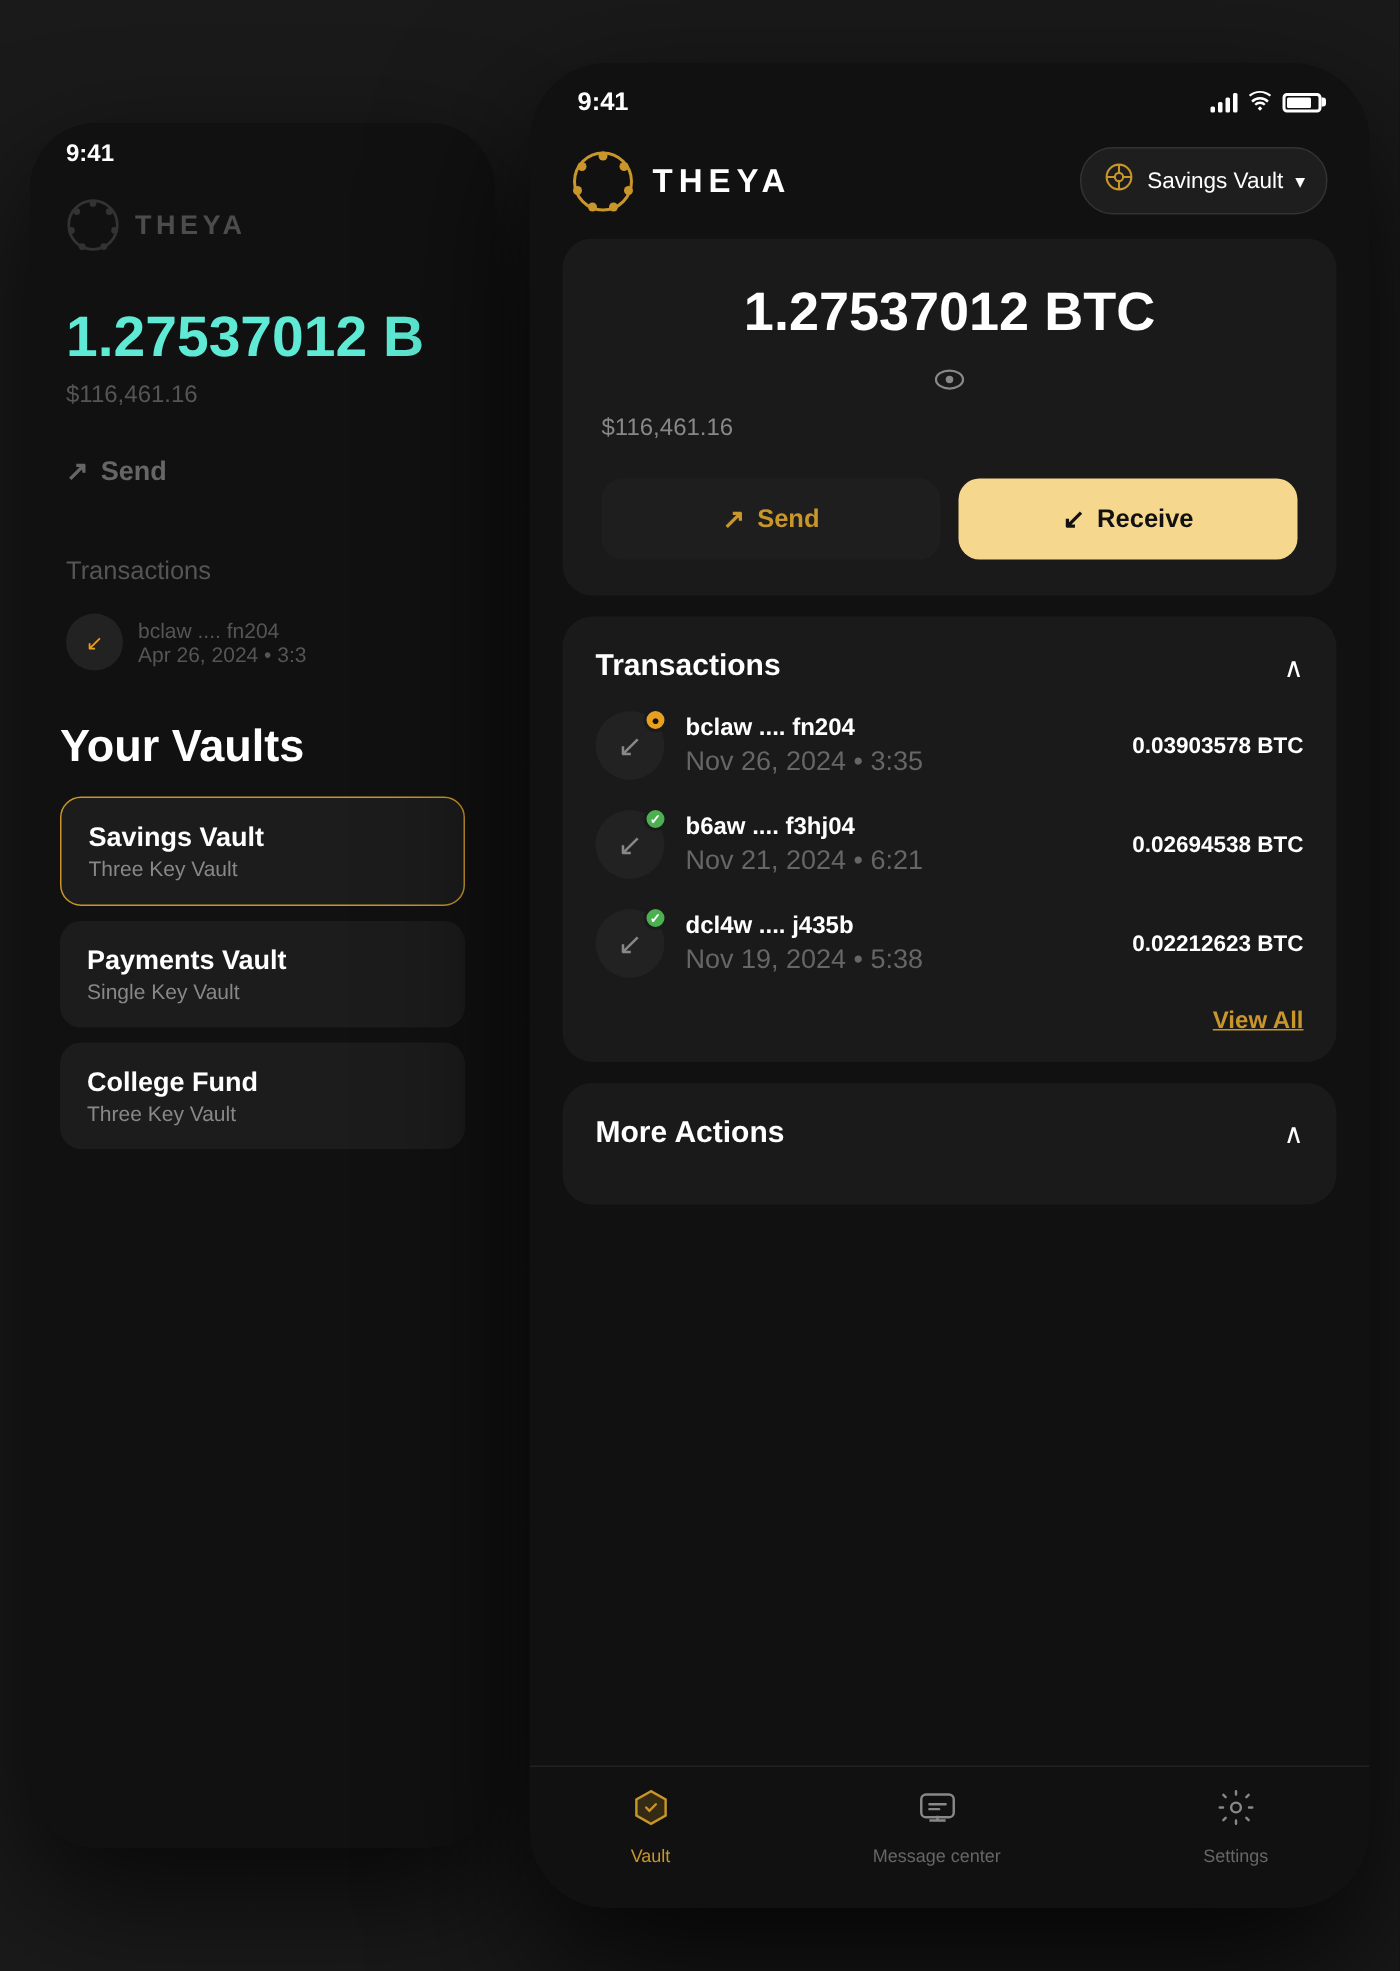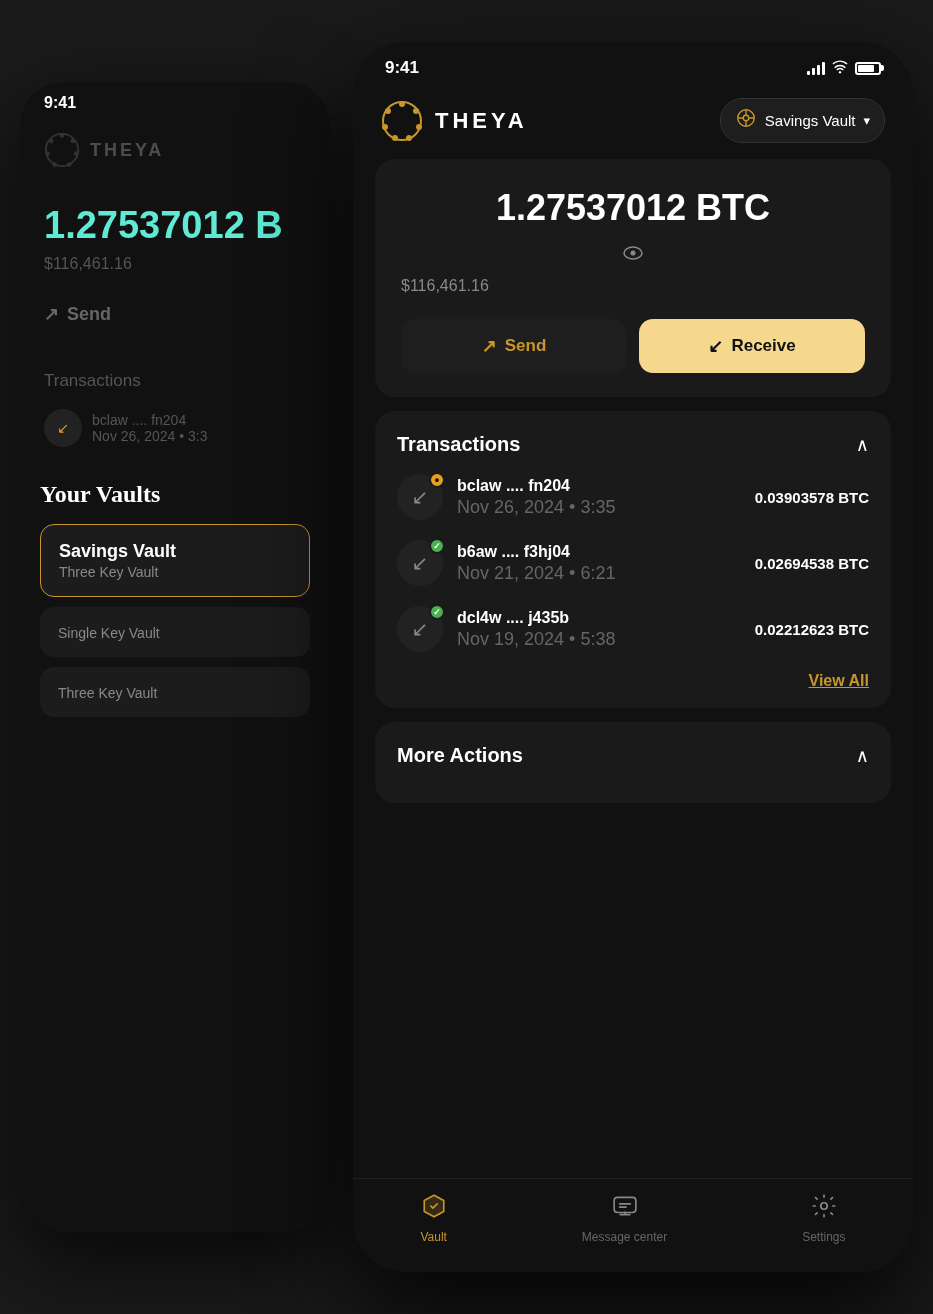--- a/index.html
+++ b/index.html
@@ -116,25 +116,24 @@
     }
 
     .phone-bg .bg-tx-text { color: #555; font-size: 14px; }
 
     
     .phone-bg .vaults-section {
       padding: 24px 20px 0;
     }
 
     .phone-bg .vaults-title {
-      font-size: 24px;
+      font-size: 30px;
       font-weight: 700;
       color: white;
       margin-bottom: 16px;
-      font-family: Liberation Serif, serif;
     }
 
     .vault-card {
       background: #1c1c1c;
       border-radius: 14px;
       padding: 16px 18px;
       margin-bottom: 10px;
     }
 
     .vault-card.active {
@@ -521,37 +520,39 @@
       <span>↗</span>
       <span>Send</span>
     </div>
 
     <div class="bg-transactions-label">Transactions</div>
 
     <div class="bg-tx-item">
       <div class="bg-tx-icon">↙</div>
       <div class="bg-tx-text">
         <div>bclaw .... fn204</div>
-        <div>Nov 26, 2024 • 3:3</div>
+        <div>Apr 26, 2024 • 3:3</div>
       </div>
     </div>
 
     <div class="vaults-section">
       <div class="vaults-title">Your Vaults</div>
 
       <div class="vault-card active">
         <div class="vault-card-name">Savings Vault</div>
         <div class="vault-card-type">Three Key Vault</div>
       </div>
 
       <div class="vault-card">
+        <div class="vault-card-name">Payments Vault</div>
         <div class="vault-card-type">Single Key Vault</div>
       </div>
 
       <div class="vault-card">
+        <div class="vault-card-name">College Fund</div>
         <div class="vault-card-type">Three Key Vault</div>
       </div>
     </div>
   </div>
 
   <div class="phone-fg">
     <div class="status-bar">
       <span>9:41</span>
       <div class="status-right">
         <div class="signal-bars">

